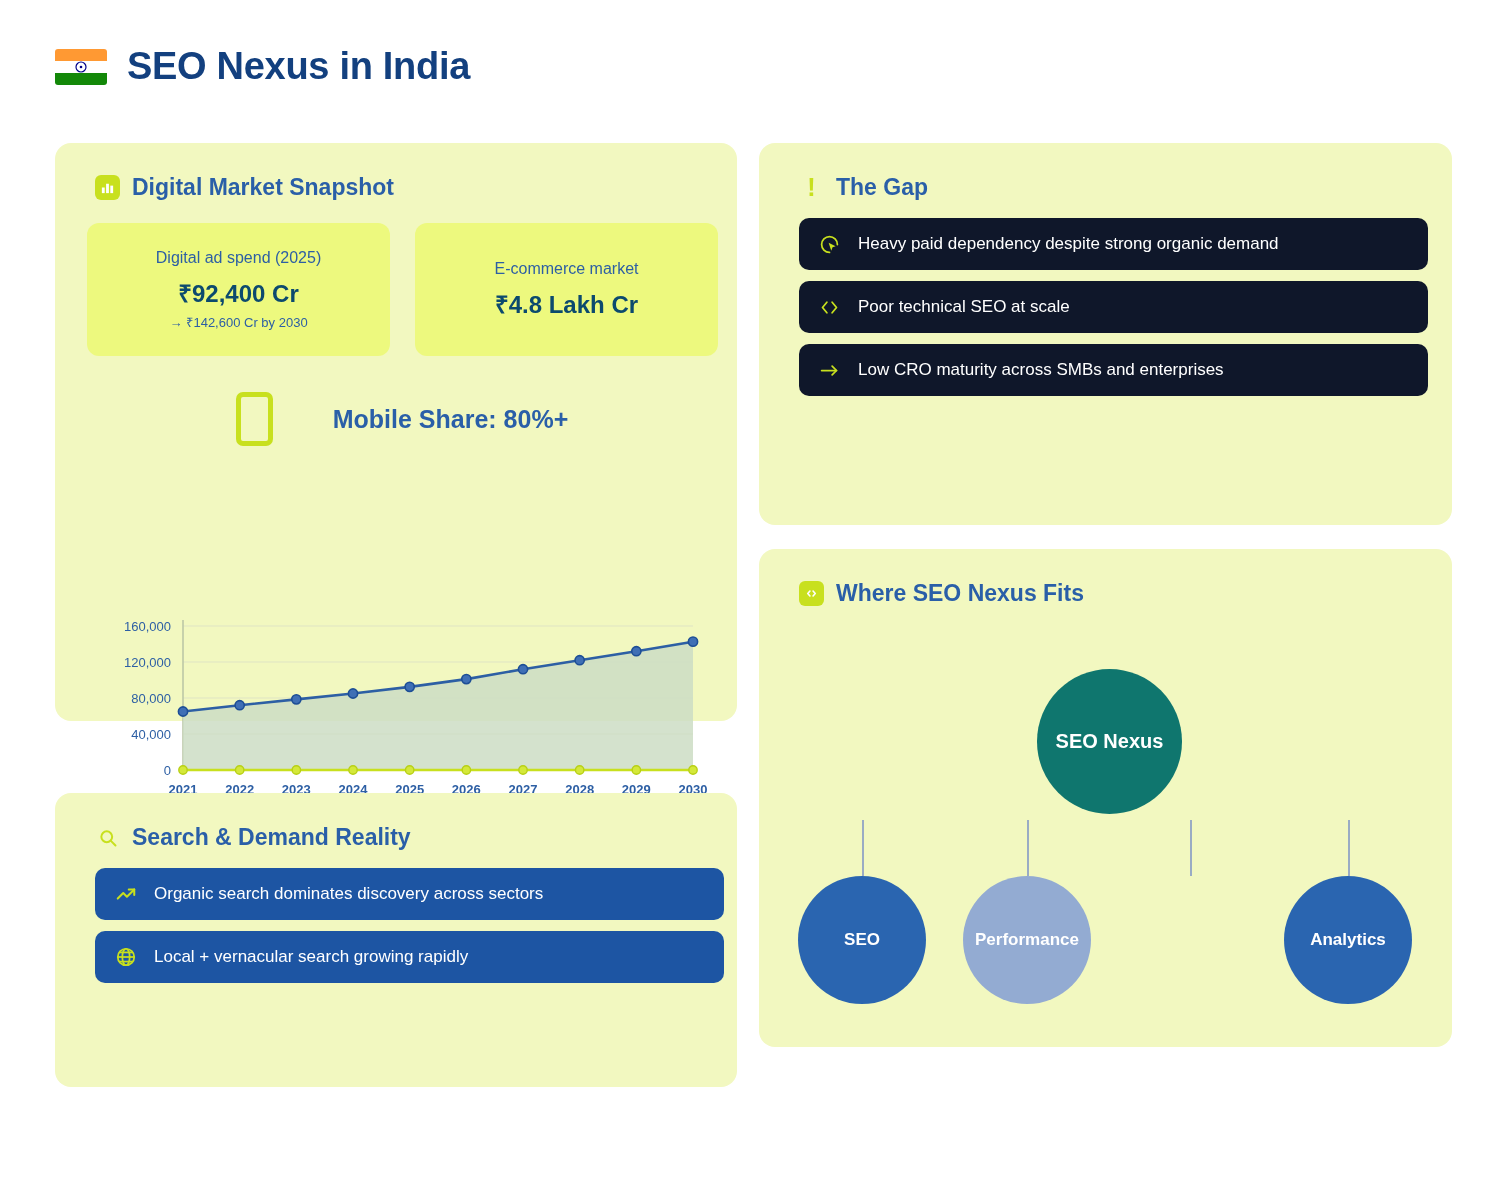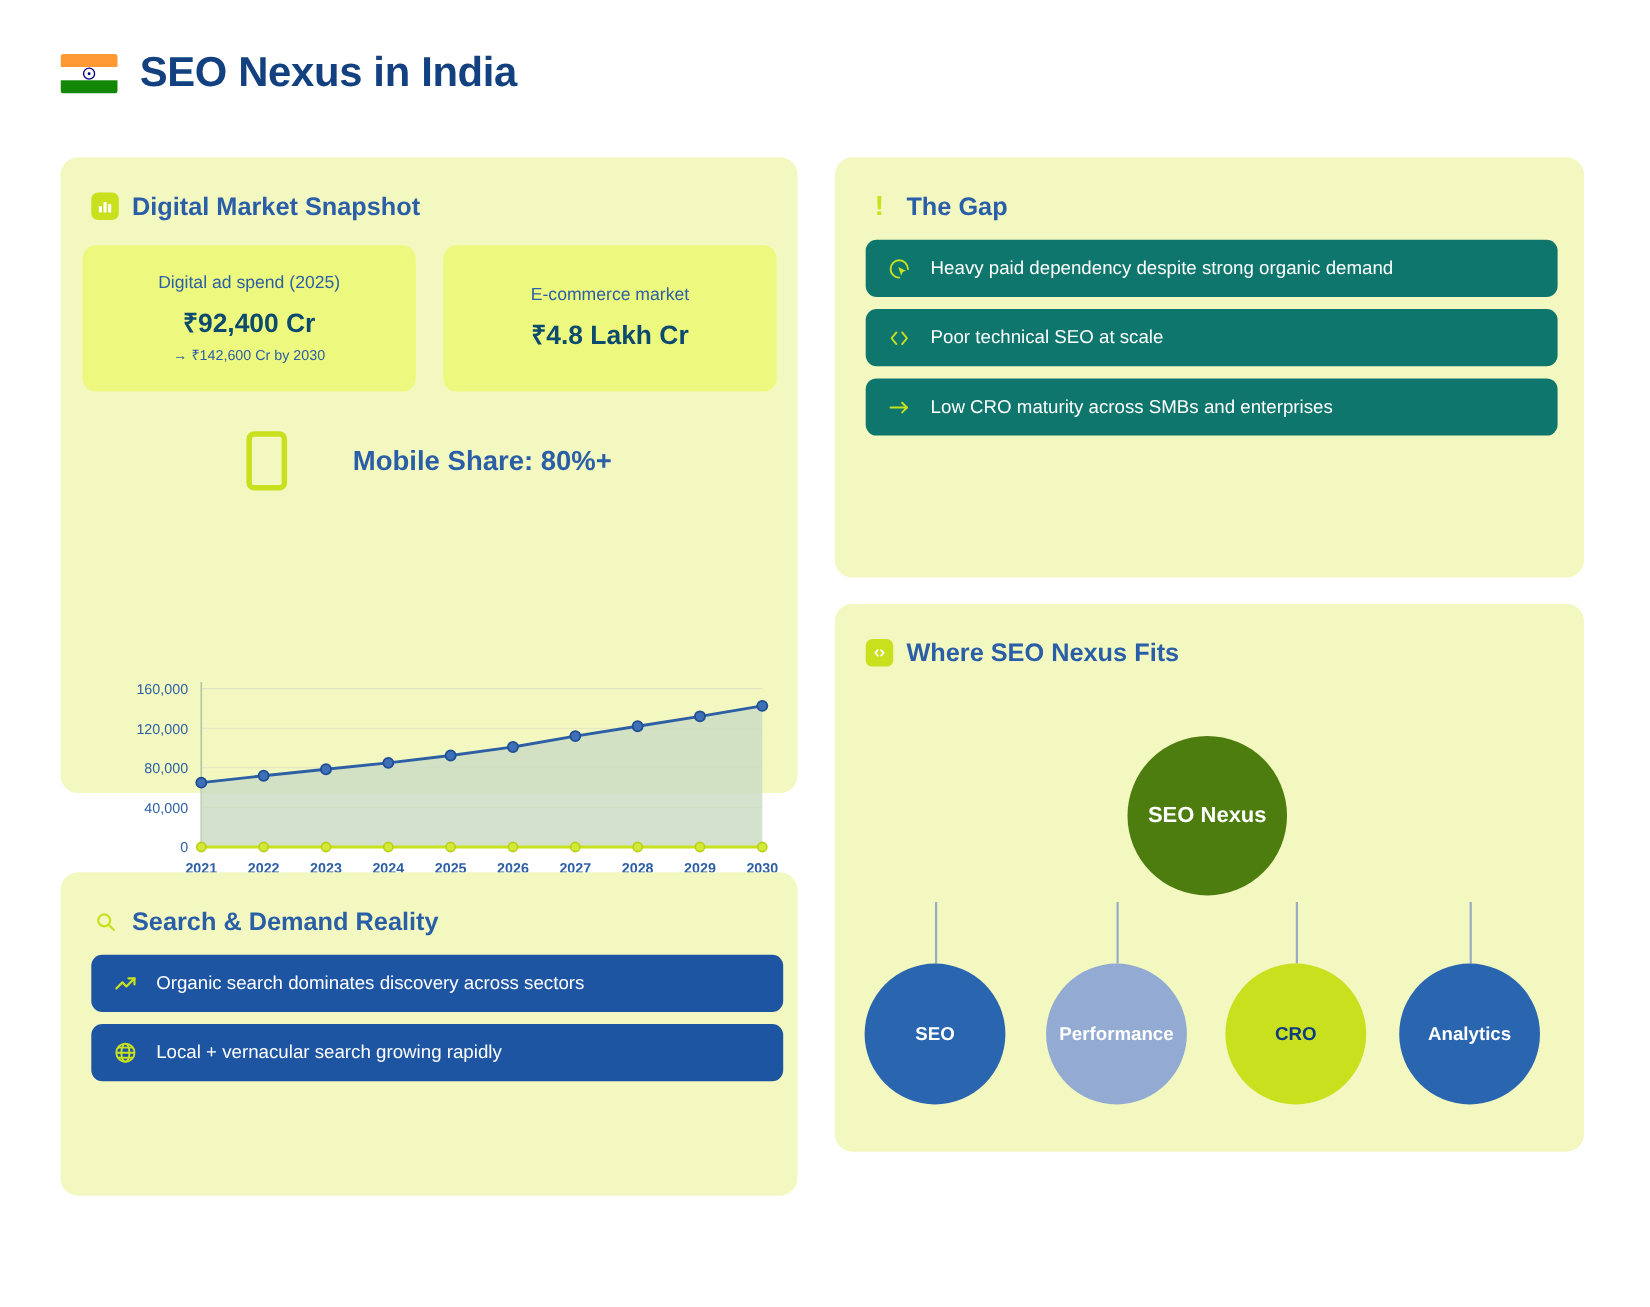--- a/index.html
+++ b/index.html
@@ -16,20 +16,21 @@
   .header{position:absolute;left:55px;top:45px;display:flex;align-items:center;gap:20px;}
   .flag{font-size:40px;line-height:1;letter-spacing:0;}
   .flag-svg{display:block;width:52px;height:36px;border-radius:3px;}
   .page-title{font-size:38px;font-weight:bold;color:#13407f;letter-spacing:-0.3px;}
 
   
   .card{
     position:absolute;
     background:#f2f8c0;
     border-radius:16px;
+    padding-left:12px;
   }
   #card-snapshot{left:55px;top:143px;width:670px;height:578px;}
   #card-gap{left:759px;top:143px;width:681px;height:382px;}
   #card-search{left:55px;top:793px;width:670px;height:294px;}
   #card-fits{left:759px;top:549px;width:681px;height:498px;}
 
   .card-head{display:flex;align-items:center;gap:12px;padding:31px 0 0 28px;}
   .card-title{font-size:23px;font-weight:bold;color:#2a5fa8;}
 
   
@@ -74,33 +75,33 @@
   .lg-a{background:#cdddc4;border:2px solid #2d5fa4;}
   .lg-b{background:#f2f8c0;border:2px solid #c8e01e;}
   .lg-text{font-size:14px;color:#2d5fa4;font-weight:normal;}
 
   
   .pills{padding:17px 0 0 28px;display:flex;flex-direction:column;gap:11px;}
   .pill{
     display:flex;align-items:center;gap:16px;
     height:52px;border-radius:10px;padding:0 18px;box-sizing:border-box;
   }
-  .pill-gap{background:#0f766e;width:629px;}
+  .pill-gap{background:#0f172a;width:629px;}
   .pill-search{background:#1d55a3;width:629px;}
   .pill-text{font-size:17px;color:#ffffff;}
   .pill-icon{width:25px;height:25px;display:flex;align-items:center;justify-content:center;flex:0 0 auto;}
 
   
   .nexus{position:relative;width:681px;height:400px;}
   .node{
     position:absolute;border-radius:50%;
     display:flex;align-items:center;justify-content:center;
     text-align:center;font-weight:bold;
   }
-  .node-main{width:145px;height:145px;background:#4d7c0f;color:#fff;font-size:20px;}
+  .node-main{width:145px;height:145px;background:#0f766e;color:#fff;font-size:20px;}
   .node-sub{width:128px;height:128px;font-size:17px;}
   .n-seo{background:#2a65b0;color:#fff;}
   .n-perf{background:#93abd2;color:#fff;}
   .n-cro{background:#c8e01e;color:#0e3b80;}
   .n-ana{background:#2a65b0;color:#ffffff;}
   .connector{position:absolute;width:2px;background:#9aacc4;}
 
   
   #outcome{
     position:absolute;left:55px;top:1074px;width:1385px;height:74px;
@@ -317,23 +318,20 @@
       <div class="node node-main" style="left:266px;top:62px;">
         <span>SEO Nexus</span>
       </div>
 
       <div class="node node-sub n-seo" style="left:27px;top:269px;">
         <span>SEO</span>
       </div>
       <div class="node node-sub n-perf" style="left:192px;top:269px;">
         <span>Performance</span>
       </div>
-      <div class="node node-sub n-cro" style="left:355px;top:269px;">
-        <span>CRO</span>
-      </div>
       <div class="node node-sub n-ana" style="left:513px;top:269px;">
         <span>Analytics</span>
       </div>
     </div>
   </div>
 
 
 </div>
 
 </body></html>

